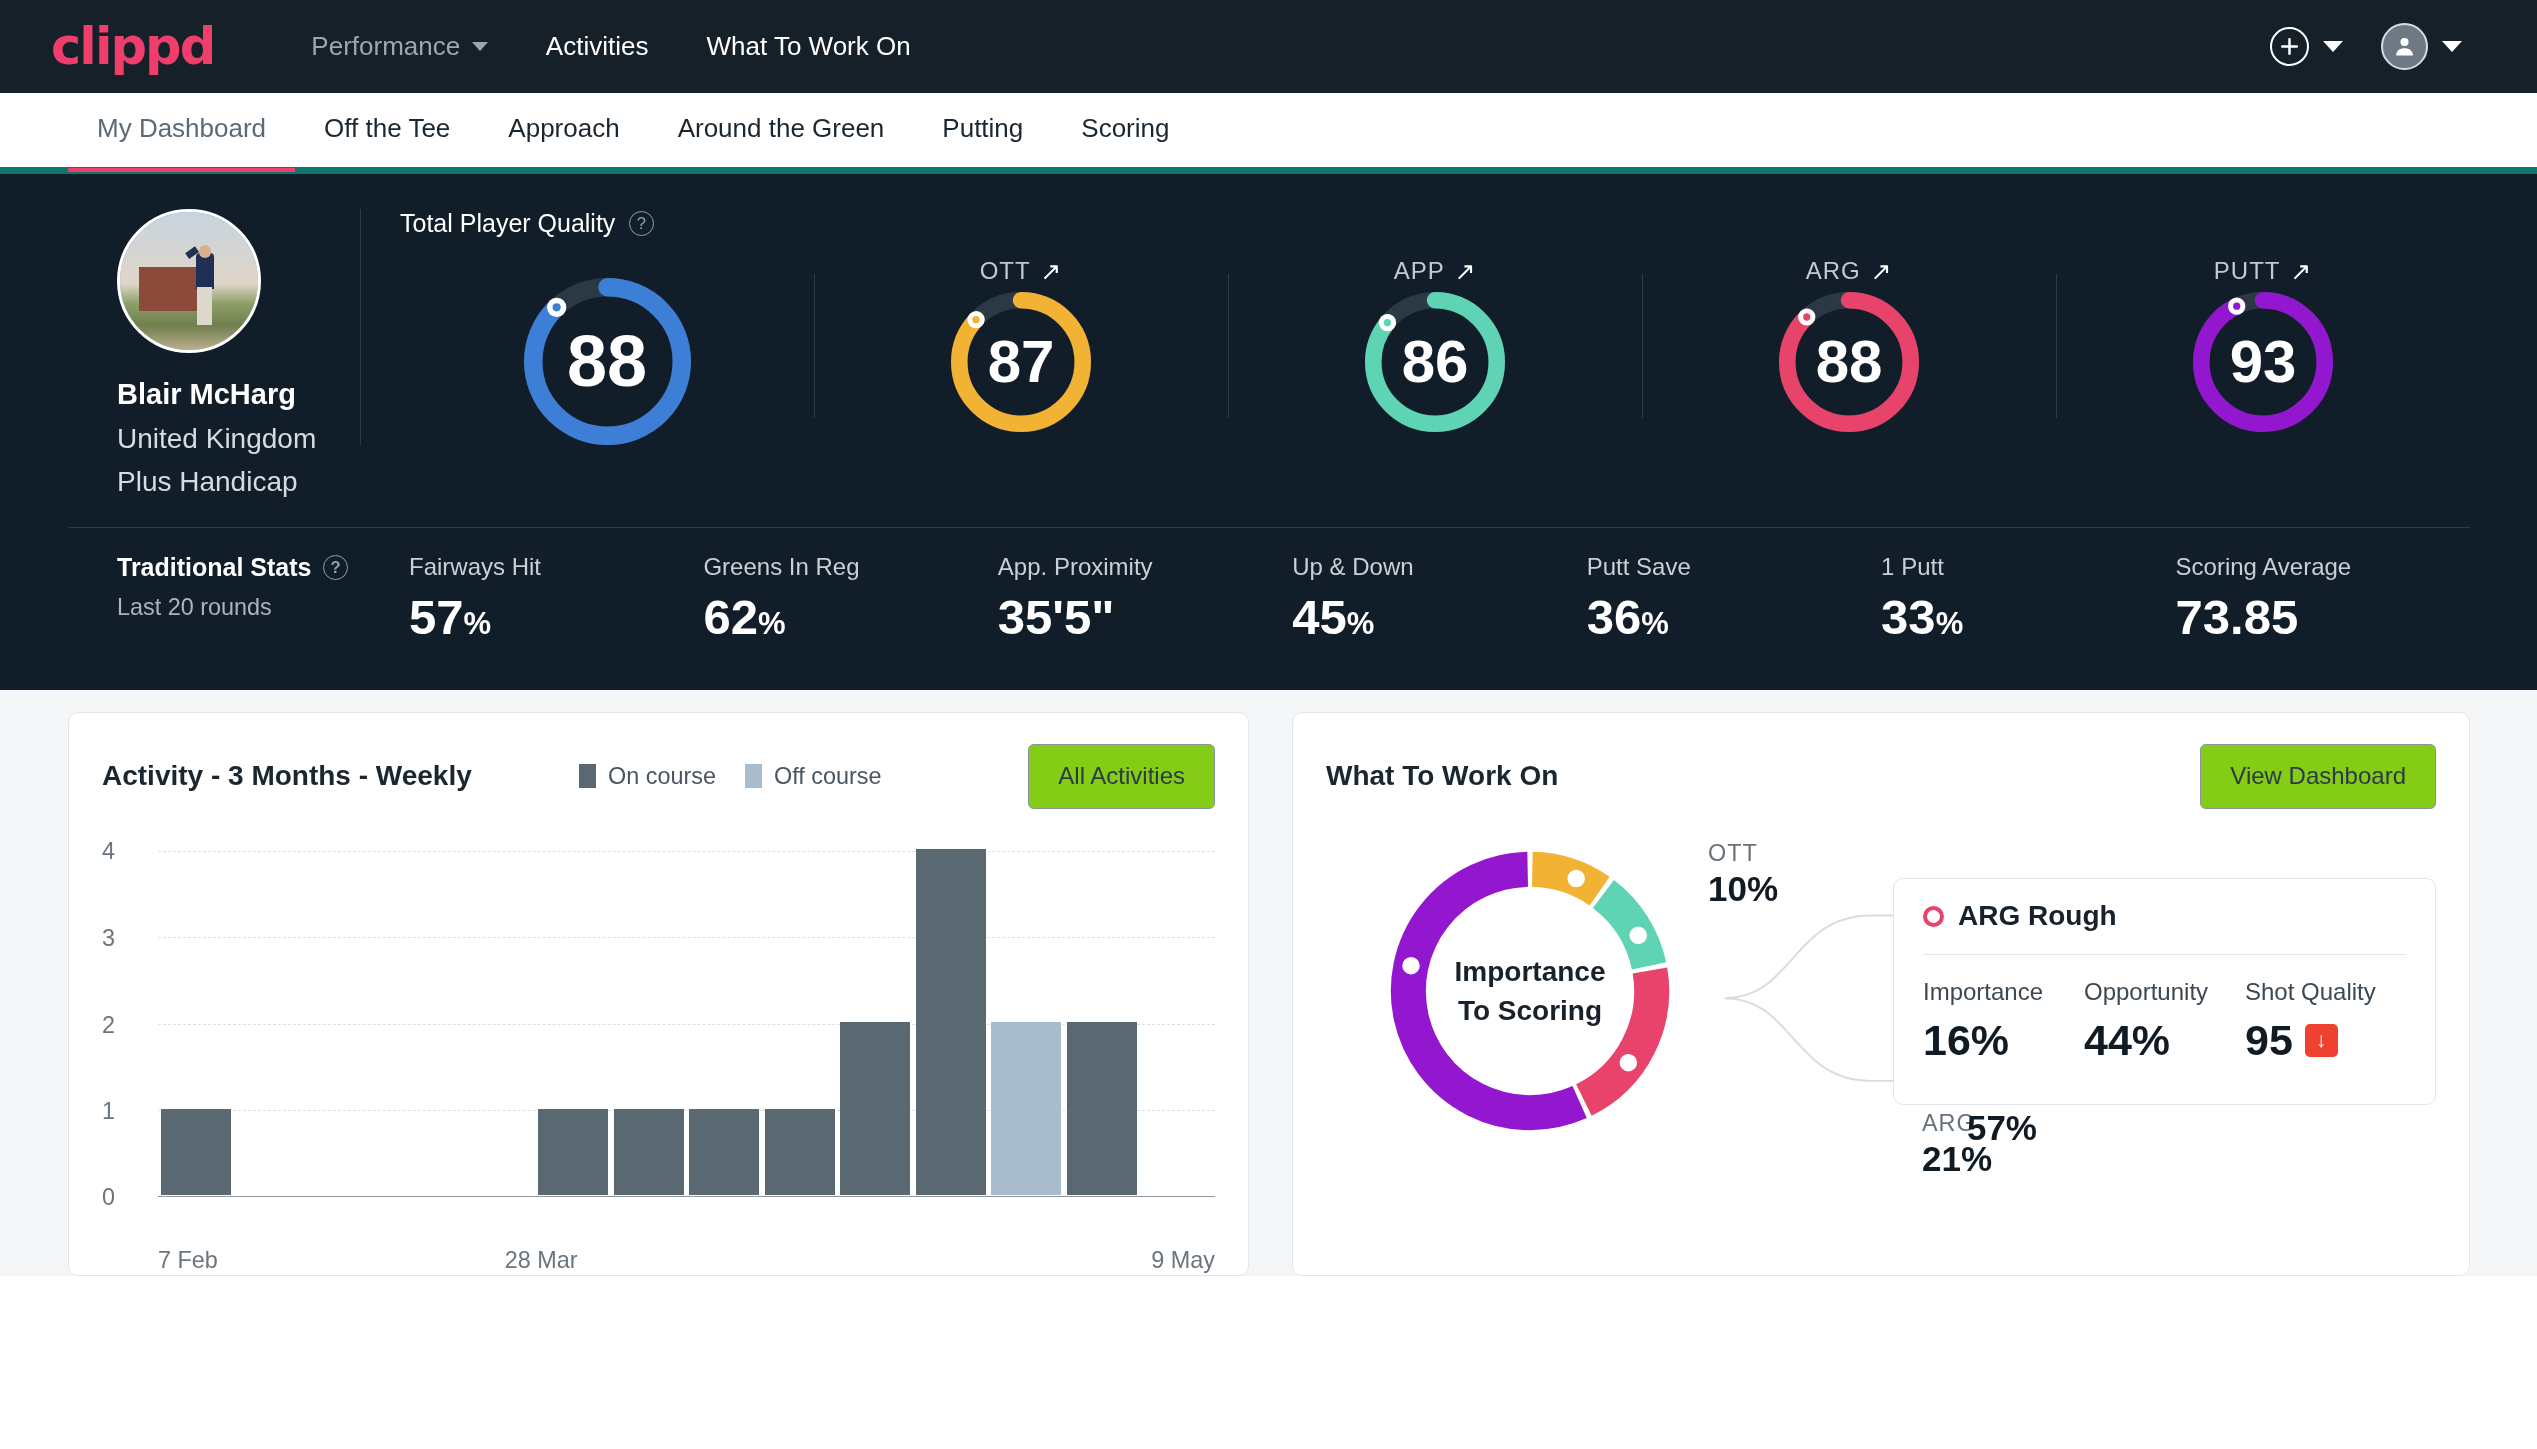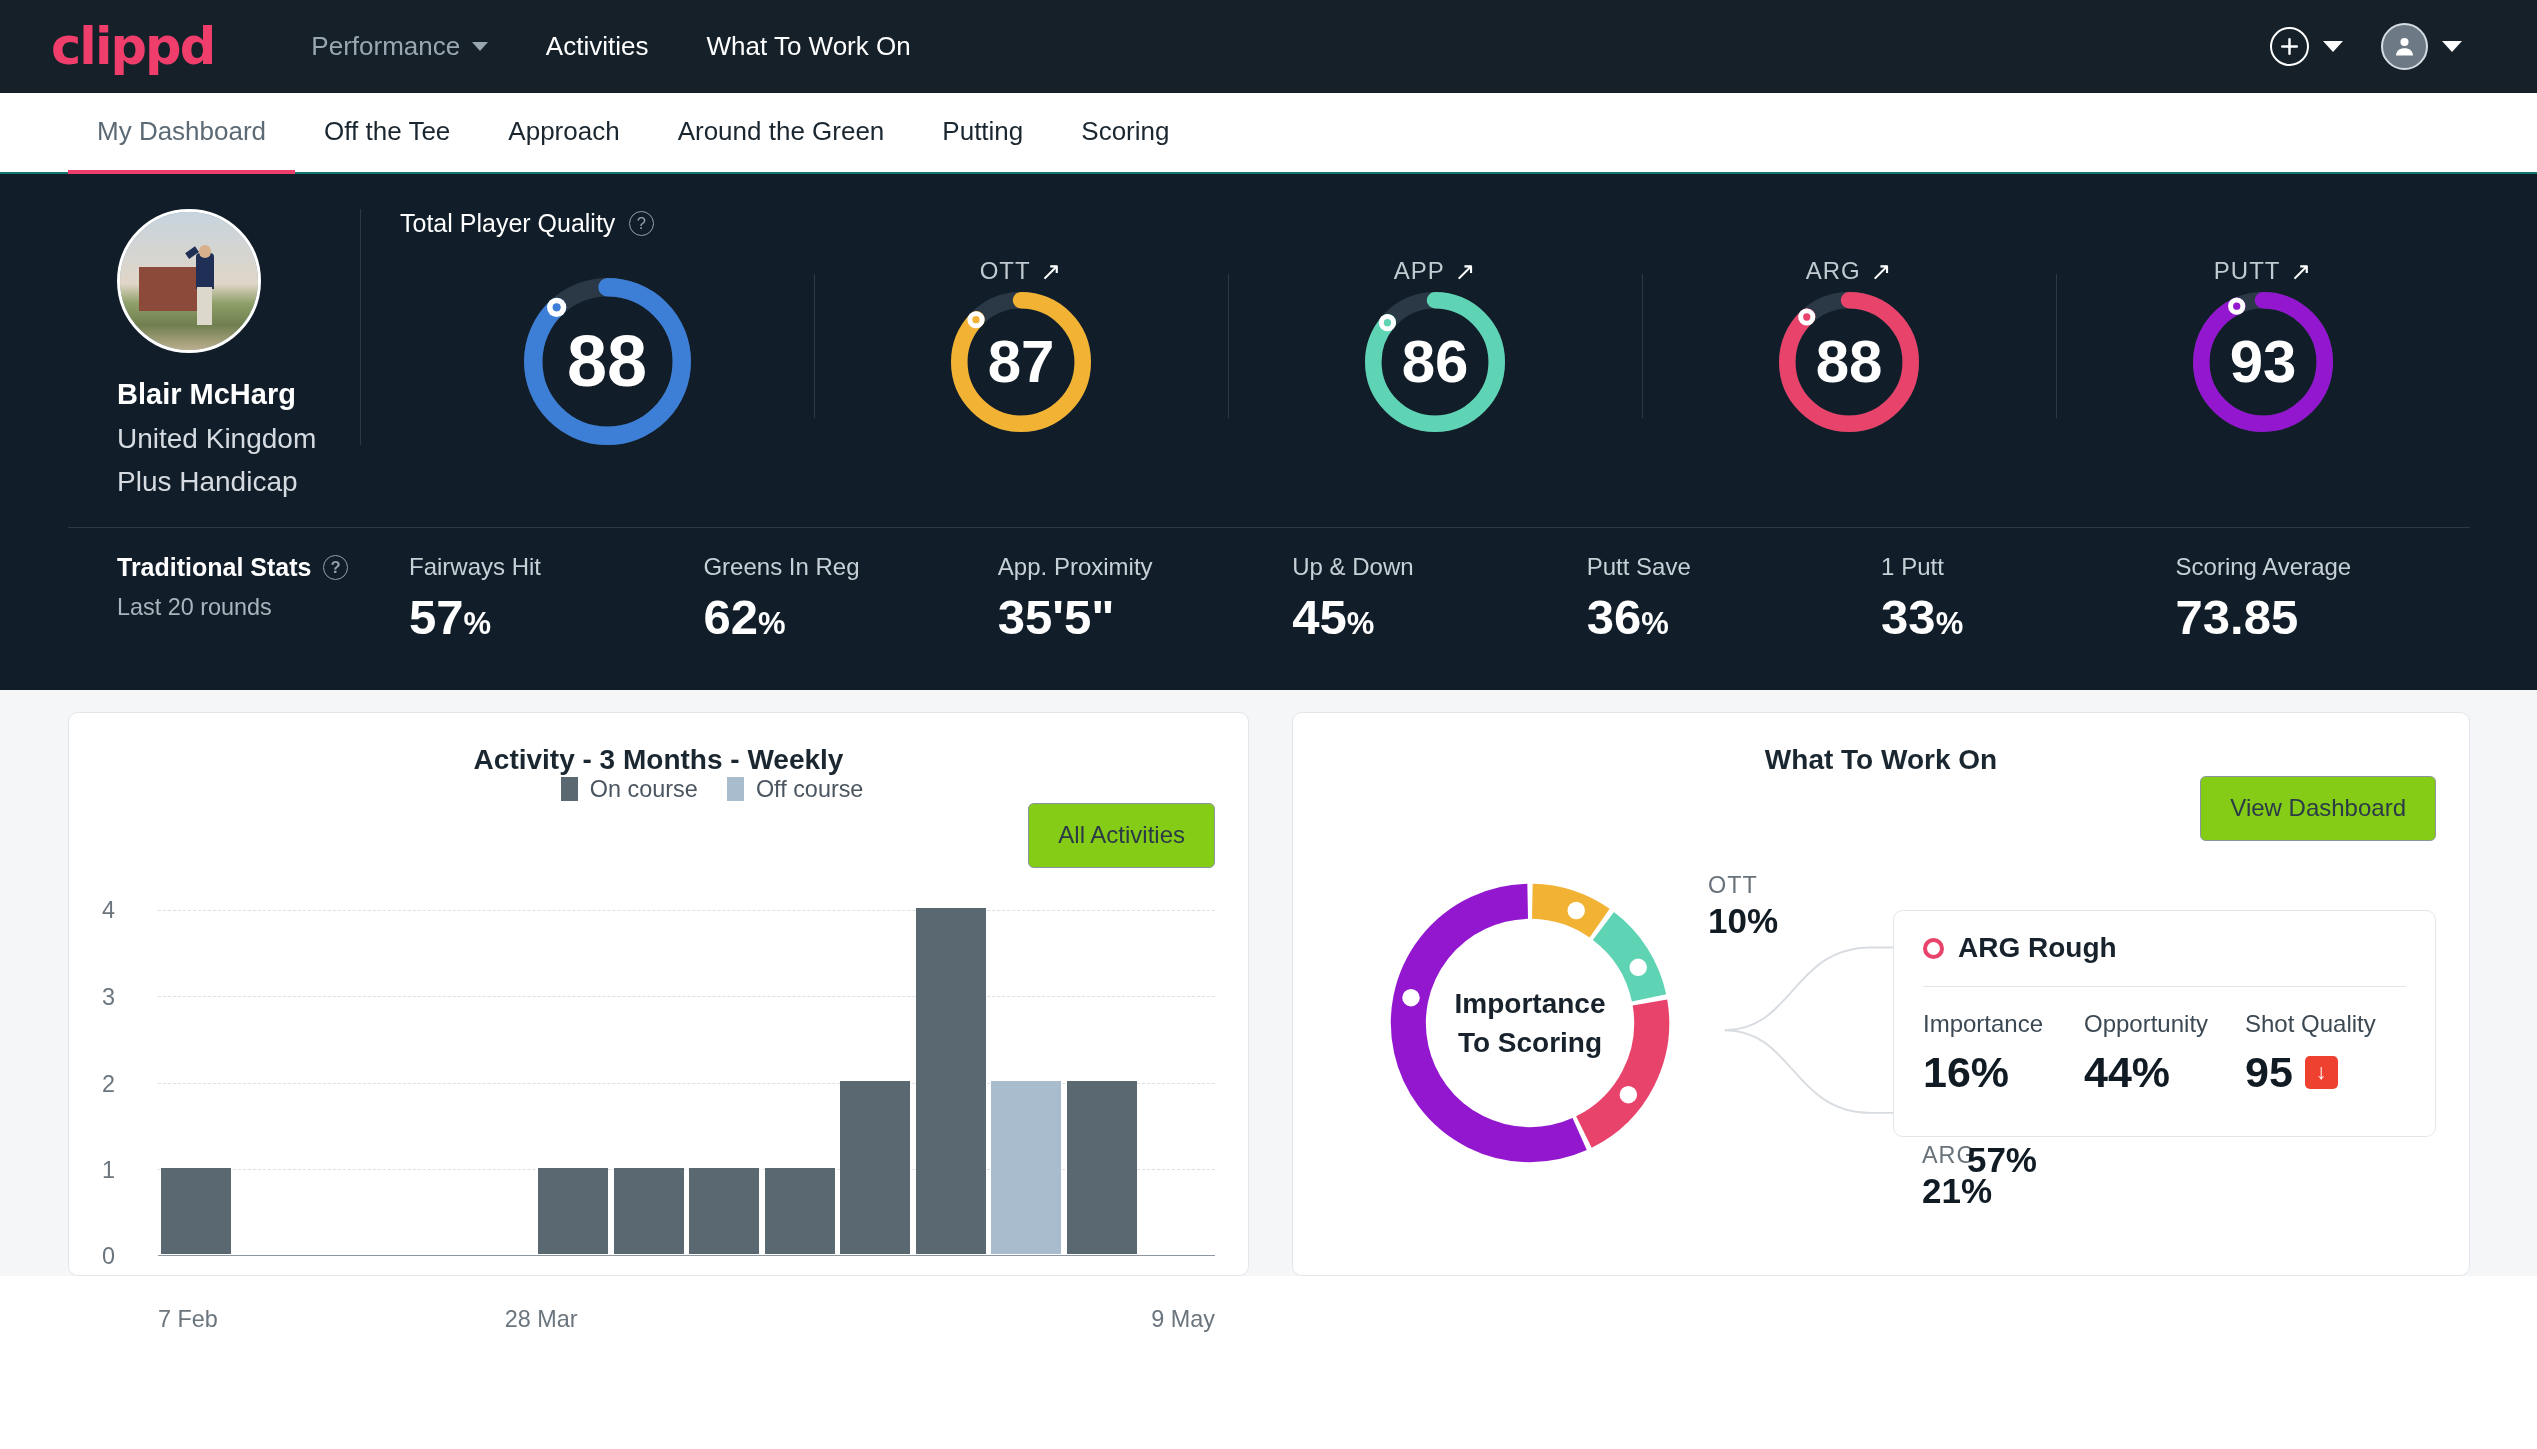--- a/index.html
+++ b/index.html
@@ -35,21 +35,21 @@
   .avatar-icon {
     width: 47px; height: 47px; border-radius: 50%; background: #6d7a85;
     border: 2.9px solid #d6dde2; display: flex; align-items: center; justify-content: center;
     cursor: pointer;
   }
   .chev-sm { width:0;height:0;border-left:10.7px solid transparent;border-right:10.7px solid transparent;border-top:11.7px solid #ffffff; margin-right: 25px; cursor:pointer;}
 
   
   .tabbar {
     height: 81px; background: #ffffff; display: flex; align-items: center;
-    padding: 0 68px; gap: 0; border-bottom: 2px solid #0f766e;
+    padding: 0 68px; gap: 0; border-bottom: 7px solid #0f766e;
   }
   .tab {
     font-size: 26px; color: #1b2730; padding: 25px 29px 23.4px; cursor: pointer;
     border-bottom: 4.9px solid transparent; white-space: nowrap;
   }
   .tab.active { color: #5c6a75; border-bottom-color: #ef3e6b; }
 
   
   .hero { background: #111e29; padding: 35px 68px 45px; }
   .hero-top { display: flex; align-items: flex-start; }
@@ -101,21 +101,21 @@
   .stat-v .unit { font-size: 31px; font-weight:700; }
 
   
   .bottom { background:#f4f6f8; padding: 21.4px 68px 0; display:flex; gap: 43px; height: 586px;}
   .card {
     background:#ffffff; border:1px solid #e2e6ea; border-radius:9.7px;
     padding: 31px 33px; position: relative;
   }
   .card.left { width: 1181px; flex: 0 0 1181px; }
   .card.right { flex: 1; }
-  .card-head { display:flex; align-items:center;flex-direction:column; }
+  .card-head { display:flex; align-items:center; }
   .card-title { font-size:28px; font-weight:700; color:#1b2730; }
   .legend { display:flex; align-items:center; gap:29px; margin-left: 107px;}
   .leg { display:flex; align-items:center; gap:11.7px; font-size:23.4px; color:#4a5560; }
   .sw { width:17.5px; height:23.4px; }
   .sw.on { background:#5a6872; }
   .sw.off { background:#a9bccd; }
   .btn {
     margin-left:auto; border:1px solid #8a949d; border-radius:5.8px; background:#84cc16;
     padding: 17.5px 29px; font-size:24px; color:#2b3a46; cursor:pointer; white-space:nowrap;
   }

